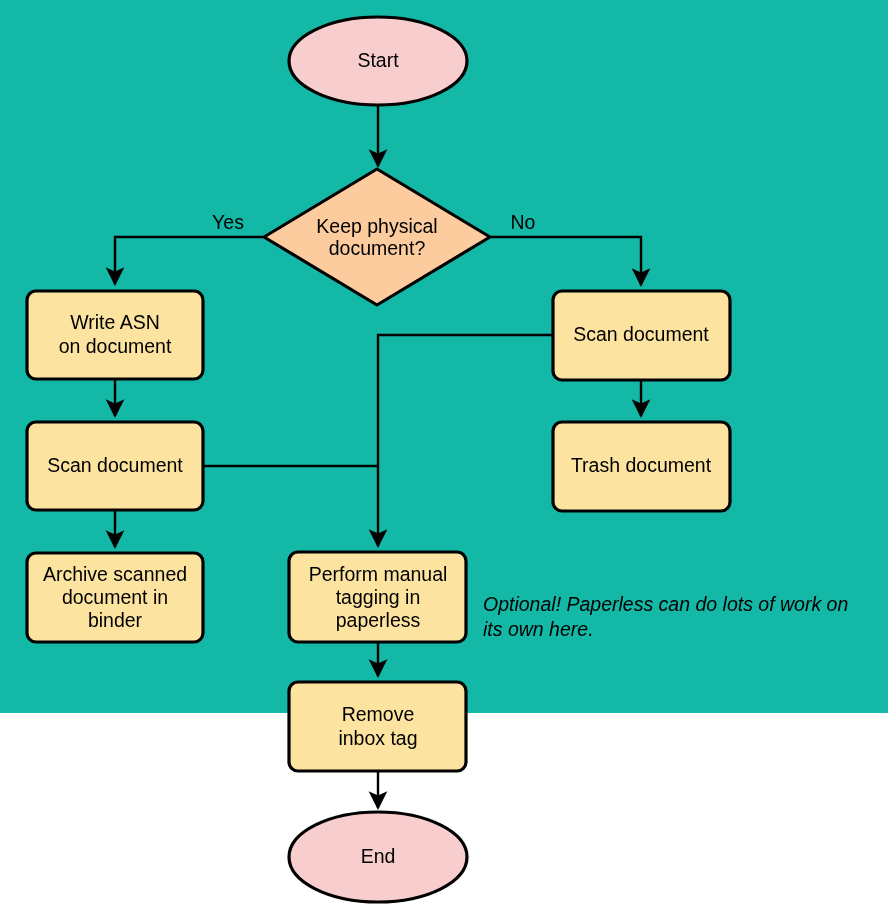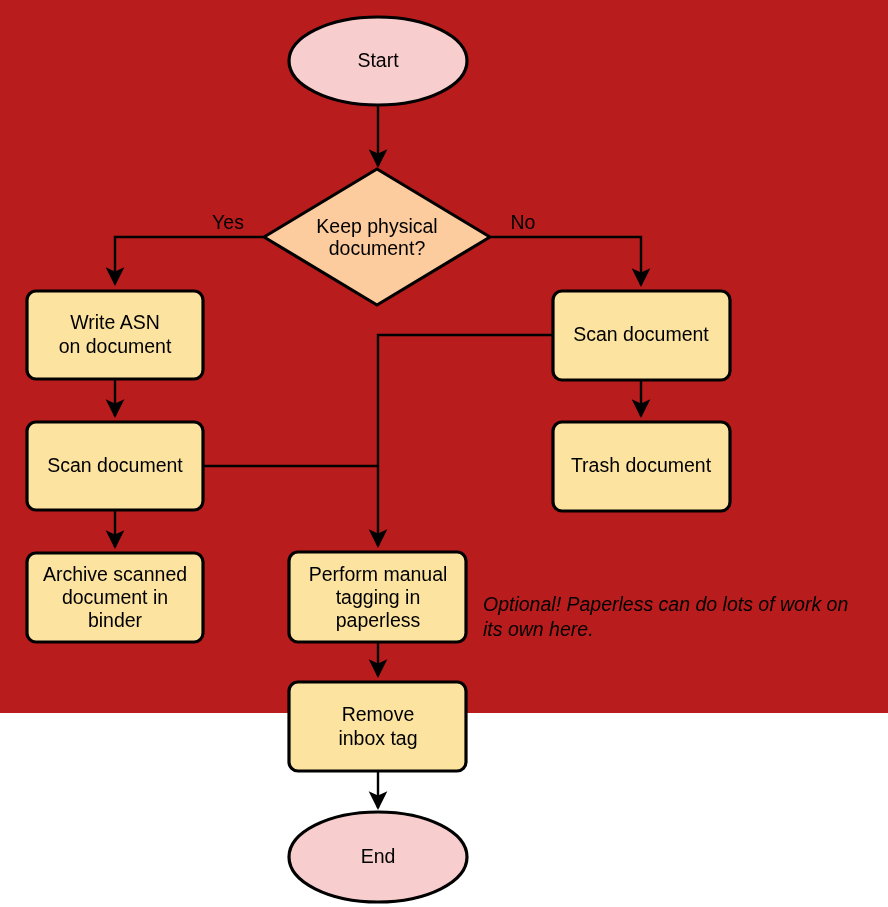--- a/index.html
+++ b/index.html
@@ -11,21 +11,21 @@
   body {
     font-family: "Liberation Sans", sans-serif;
     width: 888px;
     height: 907px;
     overflow: hidden;
   }
   #flow-root {
     position: relative;
     width: 888px;
     height: 713px;
-    background: #b91c1c;
+    background: #14b8a6;
   }
   svg#flow-svg {
     position: absolute;
     top: 0;
     left: 0;
     width: 888px;
     height: 907px;
   }
   .node-shape {
     stroke: #000000;

